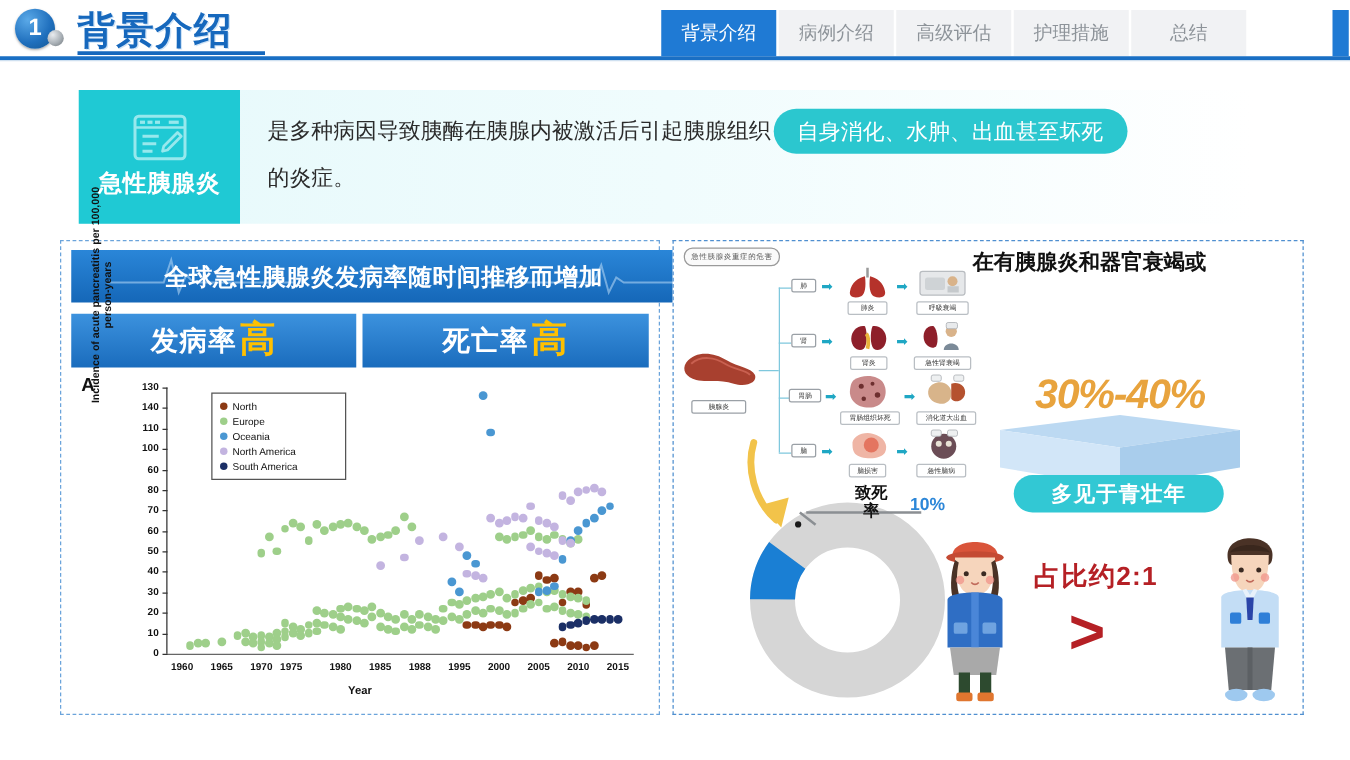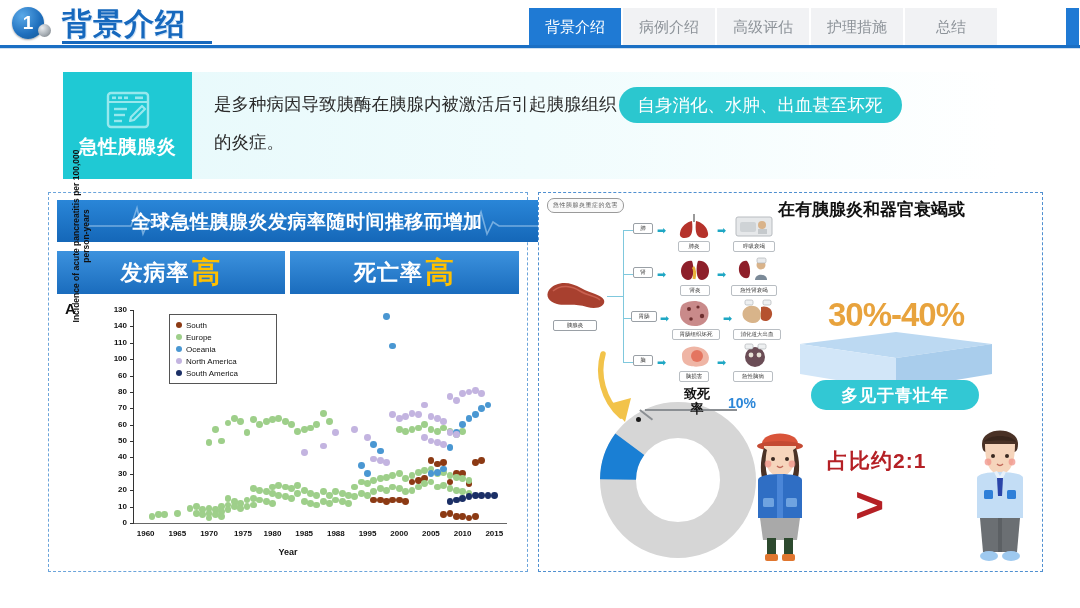--- a/index.html
+++ b/index.html
@@ -142,20 +142,21 @@
     position:absolute; left:778px; top:196px; width:262px;
     font-size:17px; font-weight:bold; color:#111; line-height:28px;
   }
   #pct-platform {
     position:absolute; left:800px; top:330px; width:192px; height:62px;
   }
   #pct-value {
     position:absolute; left:800px; top:296px; width:192px; text-align:center;
     font-size:33px; font-weight:bold; color:#e8a33d; letter-spacing:-1px;
     text-shadow:1px 1px 0 #fff;
+    font-style:italic;
   }
   #age-pill {
     position:absolute; left:811px; top:380px; width:168px; height:30px; border-radius:16px;
     background:#32c8d4; color:#fff; font-size:17px; font-weight:bold;
     display:flex; align-items:center; justify-content:center; letter-spacing:1px;
   }
   #ratio-text {
     position:absolute; left:827px; top:447px; font-size:21px; font-weight:bold; color:#b52025;
     letter-spacing:1px;
   }
@@ -484,35 +485,35 @@
       <div class="ytickmark" style="left: 73px; top: 44.7692px;"></div>
       <div class="ytick" style="left: 44px; top: 23.3846px;">140</div>
       <div class="ytickmark" style="left: 73px; top: 28.3846px;"></div>
       <div class="ytick" style="left: 44px; top: 7px;">130</div>
       <div class="ytickmark" style="left: 73px; top: 12px;"></div>
     </div>
   <div id="xtick-holder">
       <div class="xtick" style="left: 73.678px; top: 231px;">1960</div>
       <div class="xtick" style="left: 105.373px; top: 231px;">1965</div>
       <div class="xtick" style="left: 137.068px; top: 231px;">1970</div>
-      <div class="xtick" style="left: 171px; top: 231px;">1975</div>
+      <div class="xtick" style="left: 161px; top: 231px;">1975</div>
       <div class="xtick" style="left: 200.458px; top: 231px;">1980</div>
       <div class="xtick" style="left: 232.153px; top: 231px;">1985</div>
       <div class="xtick" style="left: 263.847px; top: 231px;">1988</div>
       <div class="xtick" style="left: 295.542px; top: 231px;">1995</div>
       <div class="xtick" style="left: 327.237px; top: 231px;">2000</div>
       <div class="xtick" style="left: 358.932px; top: 231px;">2005</div>
       <div class="xtick" style="left: 390.627px; top: 231px;">2010</div>
       <div class="xtick" style="left: 422.322px; top: 231px;">2015</div>
     </div>
   <div id="x-axis-title">Year</div>
   <div id="legend">
       <div class="legend-row">
         <span class="legend-dot" style="background: rgb(140, 58, 20);"></span>
-        <span>South</span>
+        <span>North</span>
       </div>
       <div class="legend-row">
         <span class="legend-dot" style="background: rgb(158, 207, 138);"></span>
         <span>Europe</span>
       </div>
       <div class="legend-row">
         <span class="legend-dot" style="background: rgb(74, 151, 210);"></span>
         <span>Oceania</span>
       </div>
       <div class="legend-row">

